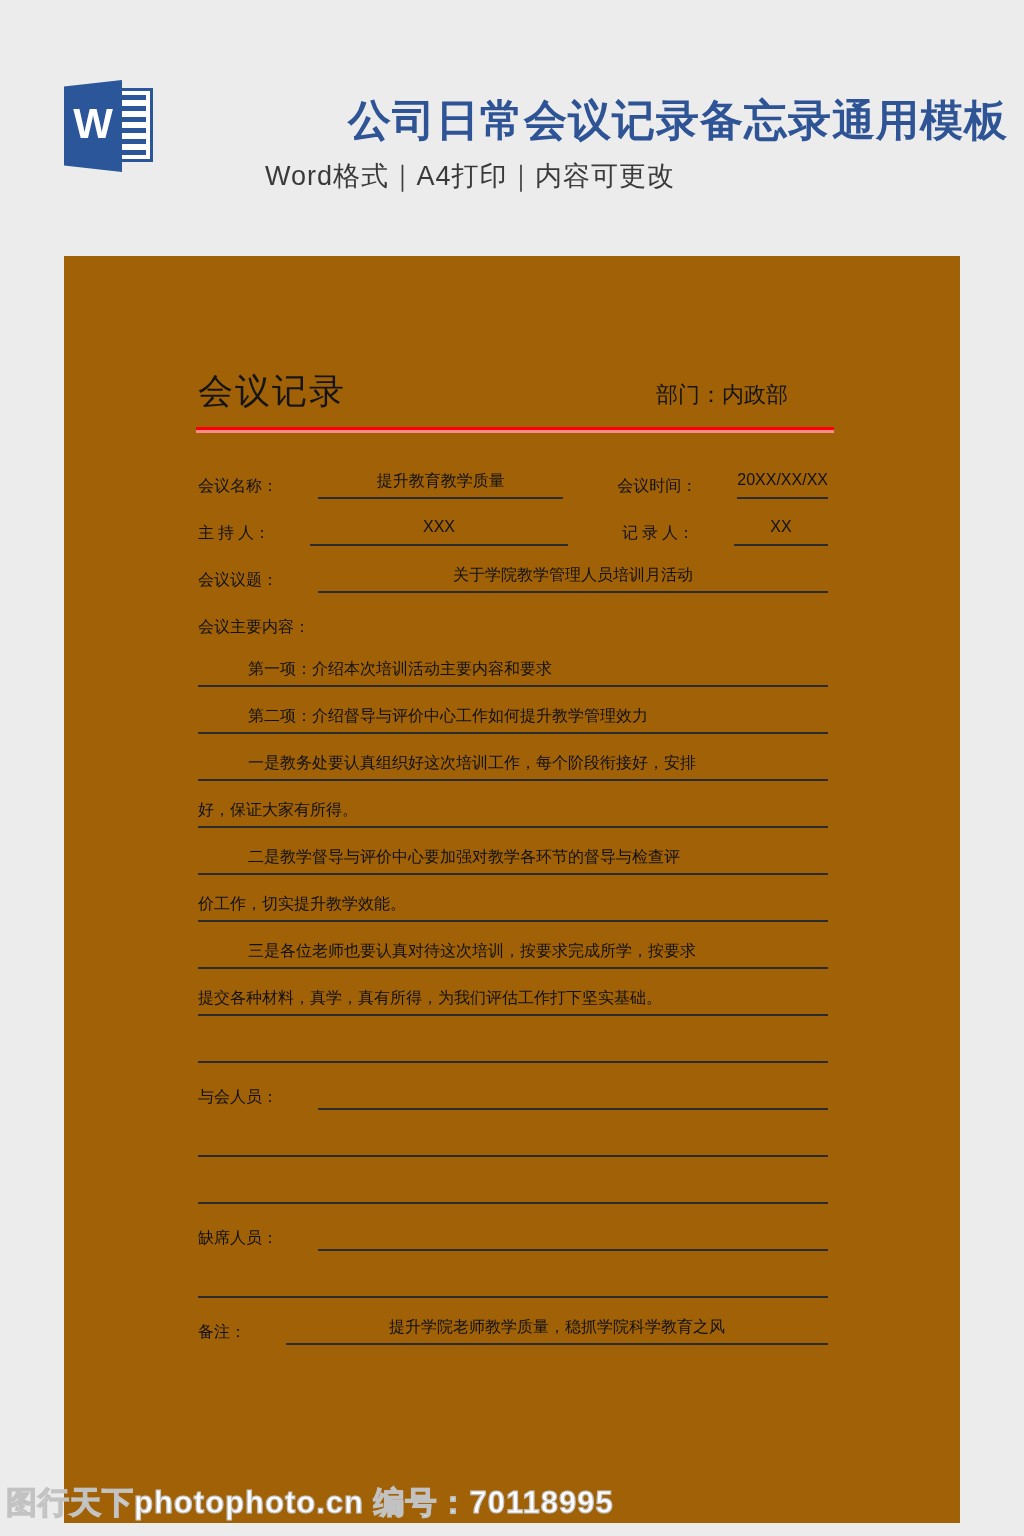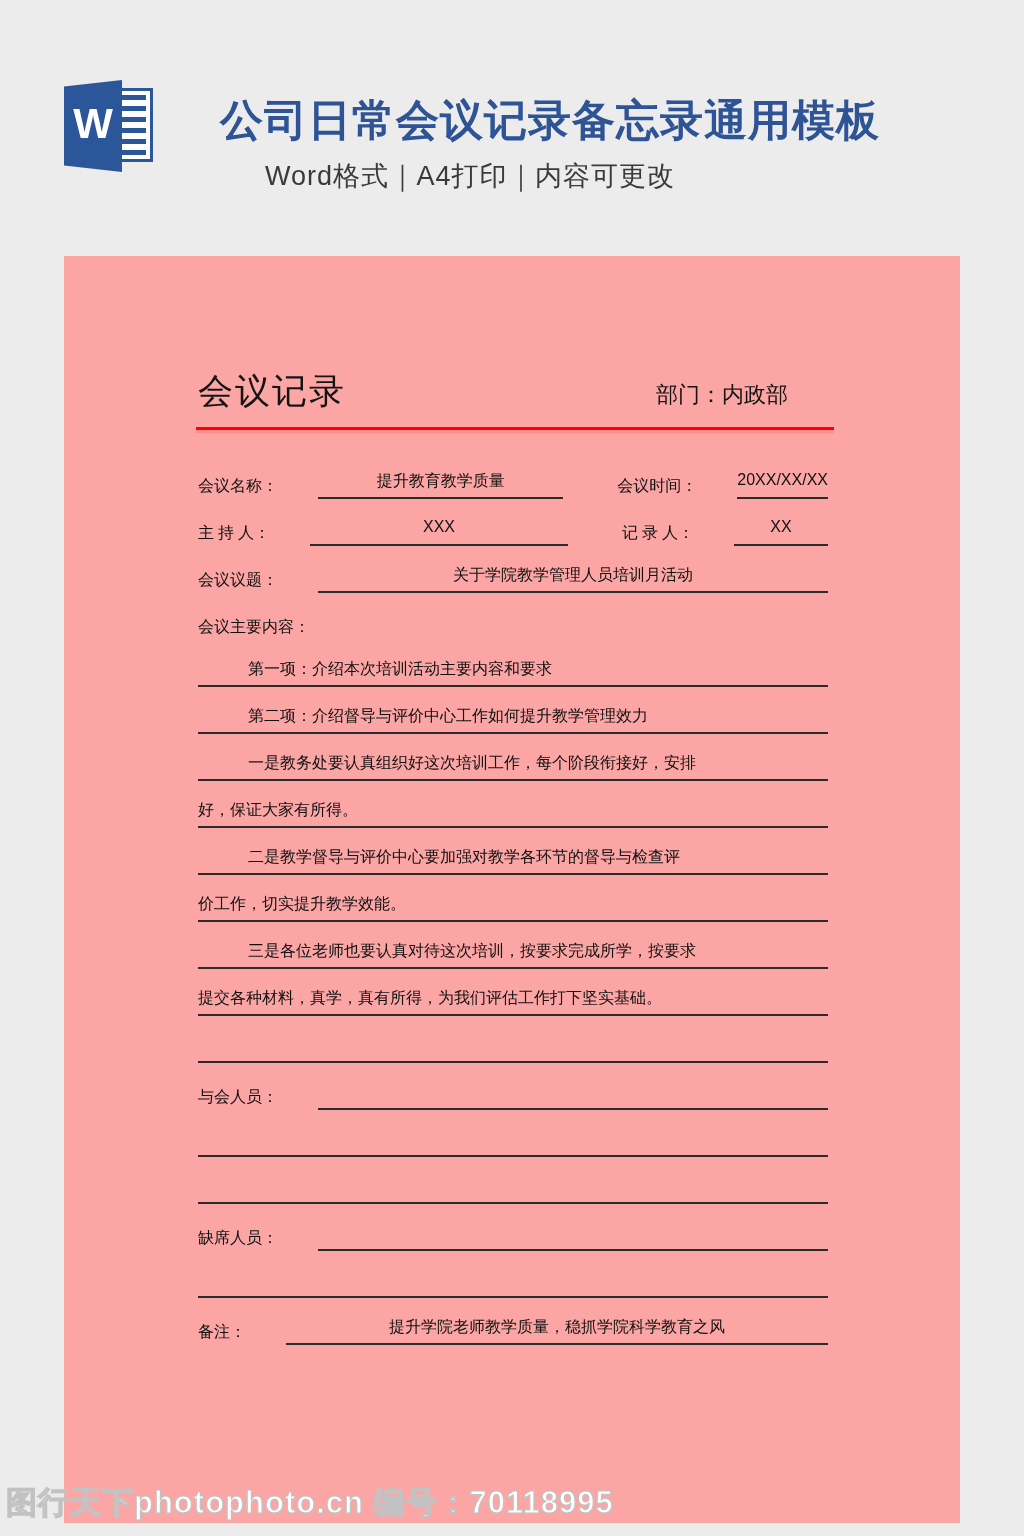--- a/index.html
+++ b/index.html
@@ -30,36 +30,36 @@
     clip-path:polygon(0 7%, 100% 0, 100% 100%, 0 93%);
     display:flex; align-items:center; justify-content:center;
   }
   .wi-w {
     color:#fff; font-family:"Liberation Sans","DejaVu Sans",sans-serif;
     font-weight:bold; font-size:42px; line-height:1; padding-bottom:4px;
   }
 
   .banner-title {
     position:absolute; top:92px; left:0; width:1008px; padding-left:92px;
-    text-align:center;
+    text-align:right;
     font-family:"Liberation Sans","DejaVu Sans",sans-serif;
     font-weight:bold; font-size:43px; letter-spacing:1px;
     color:#2e5496;
   }
   .banner-subtitle {
     position:absolute; top:158px; left:0; width:848px; padding-left:92px;
     text-align:center;
     font-family:"Liberation Sans","DejaVu Sans",sans-serif;
     font-size:27px; color:#3a3a3a; letter-spacing:1px;
   }
 
   
   .page {
     position:absolute; left:64px; top:256px; width:896px; height:1267px;
-    background:#fca5a5;
+    background:#a16207;
   }
   .page-inner { position:absolute; left:134px; top:0; width:630px; }
 
   .doc-header { position:relative; padding-top:112px; }
   .doc-title { font-size:35px; letter-spacing:2px; color:#141414; }
   .dept { position:absolute; right:40px; bottom:5px; font-size:22px; color:#141414; }
 
   .red-rule {
     margin-top:12px; height:2px; width:638px; margin-left:-2px;
     border-top:3px solid #fb0005;

